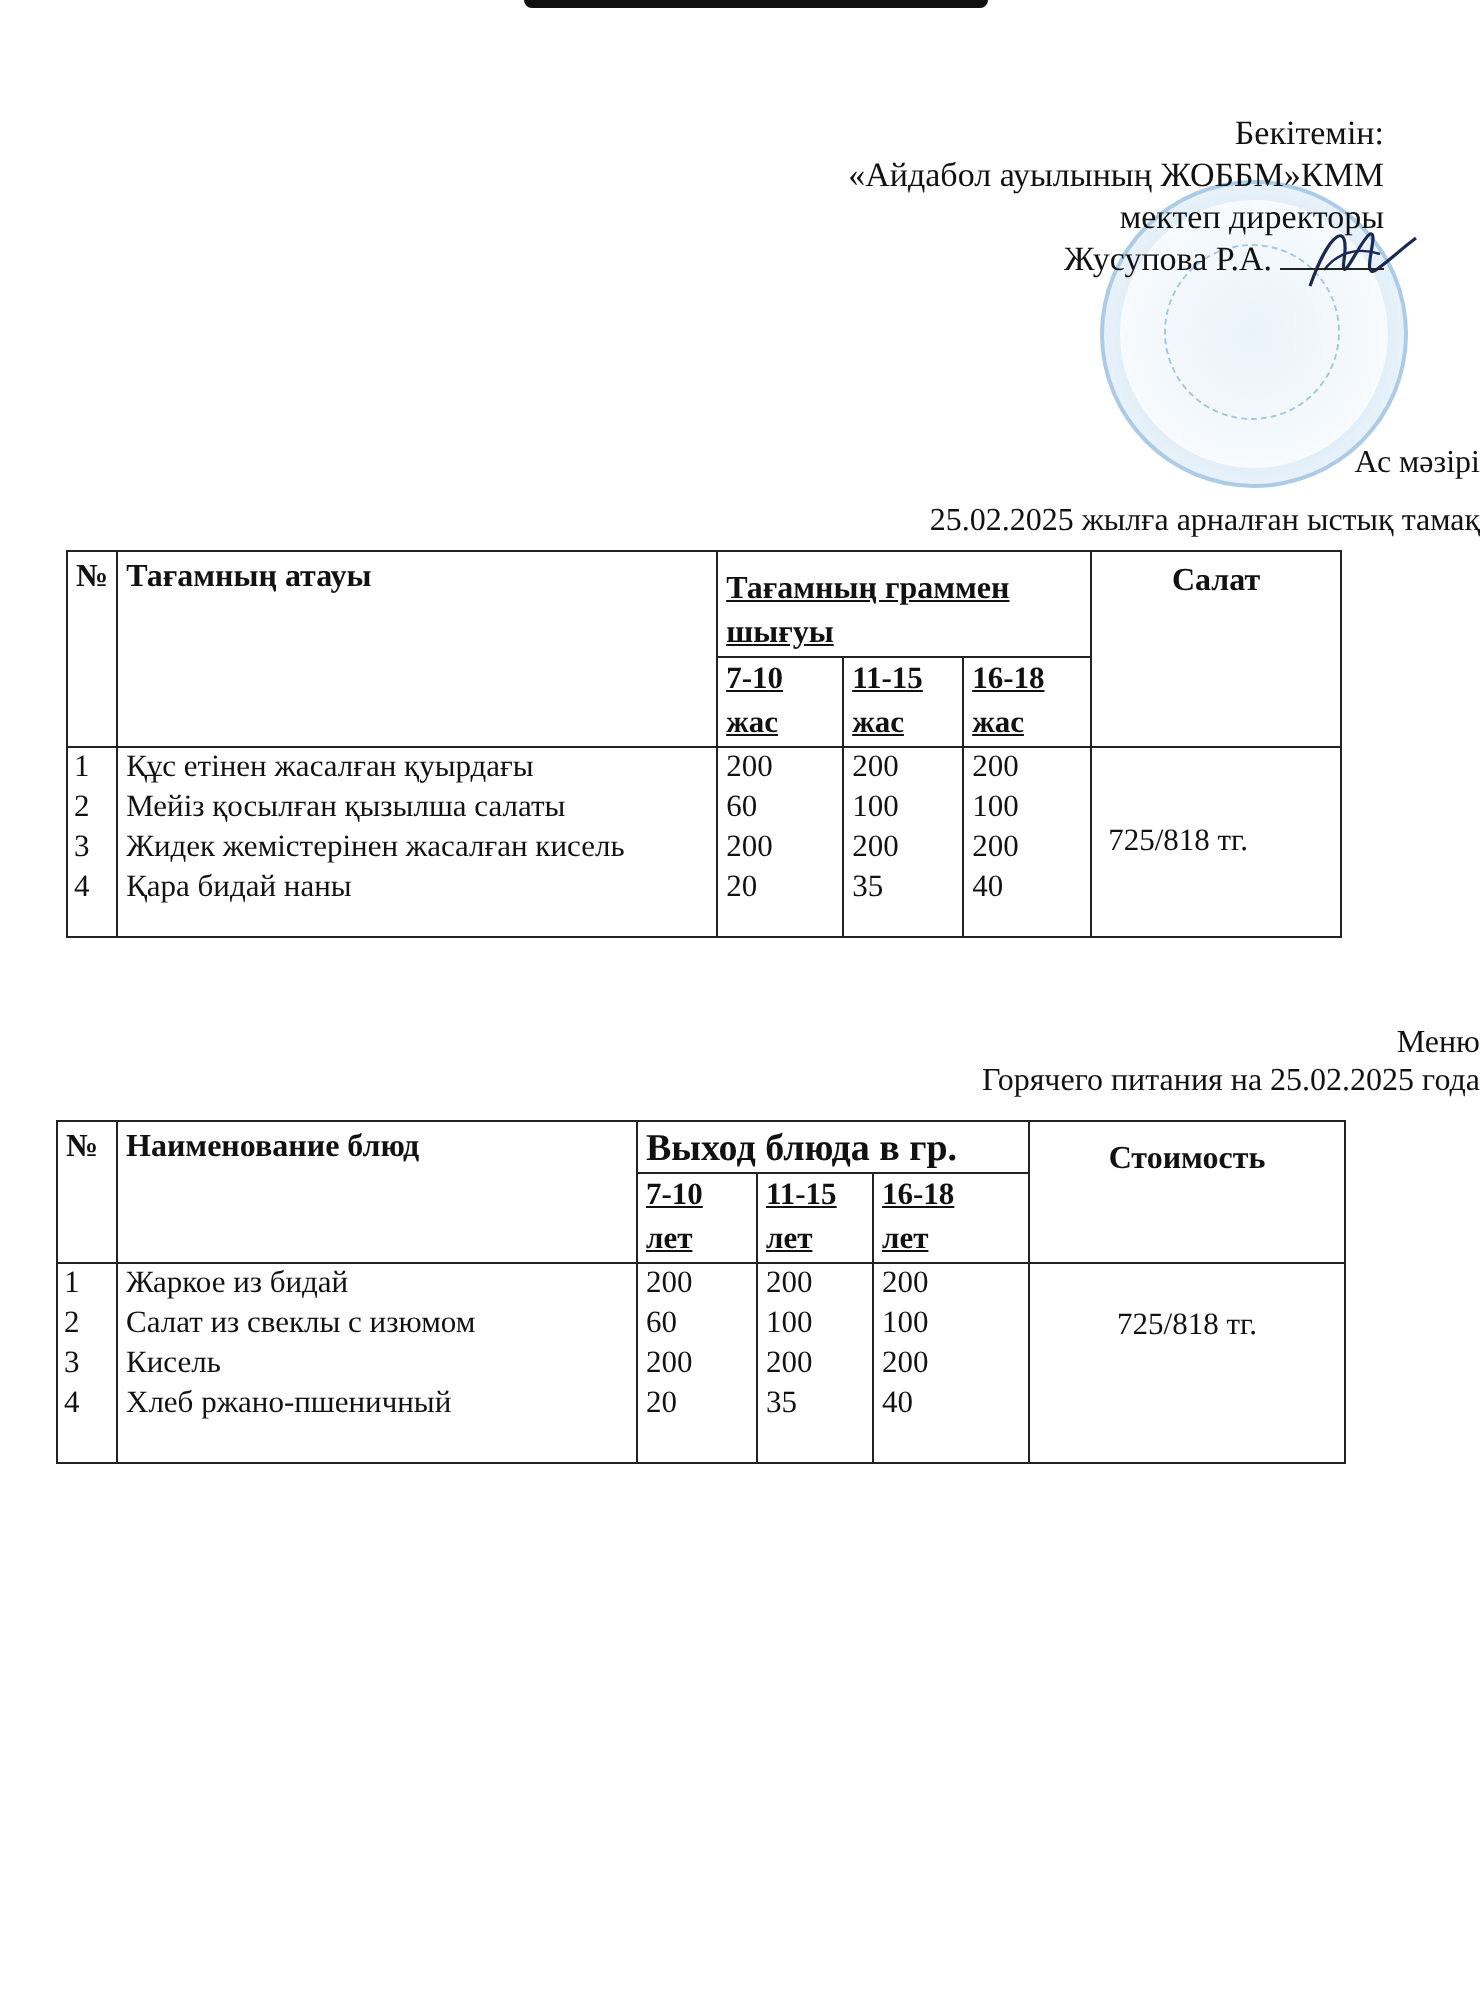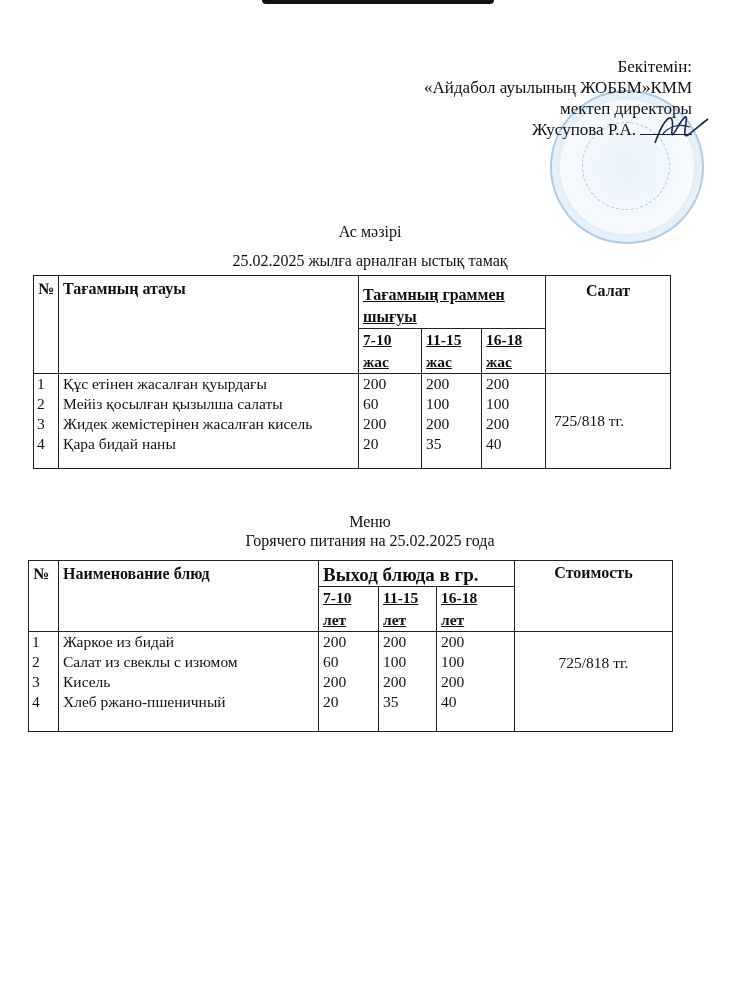--- a/index.html
+++ b/index.html
@@ -11,21 +11,21 @@
               font-size: 17px; line-height: 21px; }
   .approval div { white-space: nowrap; margin-left: 11px; }
   .sig-line { display: inline-block; width: 52px; border-bottom: 1px solid #222; margin-left: 4px; }
   .stamp { position: absolute; left: 550px; top: 90px; width: 150px; height: 150px;
            border-radius: 50%; border: 2px solid rgba(70,140,200,0.45);
            box-shadow: inset 0 0 0 8px rgba(120,175,220,0.18);
            background: radial-gradient(circle, rgba(140,190,230,0.18) 0%, rgba(140,190,230,0.08) 60%, rgba(255,255,255,0) 70%); }
   .stamp-inner { position: absolute; left: 30px; top: 30px; width: 86px; height: 86px;
                  border-radius: 50%; border: 1px dashed rgba(70,140,200,0.45); }
   .signature { position: absolute; left: 650px; top: 105px; width: 60px; height: 50px; }
-  .title { position: absolute; left: 0; width: 740px; text-align: center; font-size: 16px; }
+  .title { position: absolute; left: 0; width: 740px; text-align: right; font-size: 16px; }
   table { position: absolute; border-collapse: collapse; font-size: 15.5px; }
   td, th { border: 1.3px solid #222; padding: 0 4px; vertical-align: top; text-align: left; }
   th { font-weight: bold; }
   .t1 { left: 33px; top: 275px; width: 638px; }
   .t2 { left: 28px; top: 560px; width: 645px; }
   .lines div { line-height: 20px; }
   .num { text-align: left; padding-left: 3px; }
   .price { vertical-align: middle; text-align: center; }
   .hdr-small { line-height: 22px; text-decoration: underline; }
 </style>
@@ -128,21 +128,21 @@
       <col style="width:60px">
       <col style="width:58px">
       <col style="width:78px">
       <col>
     </colgroup>
   <tbody>
       <tr style="height:25px">
     <th rowspan="2" style="padding-top:4px;font-size:16px">№</th>
     <th rowspan="2" style="padding-top:4px;font-size:16px">Наименование блюд</th>
     <th colspan="3" style="padding-top:3px;font-size:19px">Выход блюда в гр.</th>
-    <th rowspan="2" style="text-align:center;padding-top:3px;font-size:16px">Стоимость</th>
+    <th rowspan="2" style="text-align:center;padding-top:10px;font-size:16px">Стоимость</th>
   </tr>
   <tr style="height:38px">
     <th class="hdr-small">
           <div>7-10</div>
           <div>лет</div>
         </th>
     <th class="hdr-small">
           <div>11-15</div>
           <div>лет</div>
         </th>

